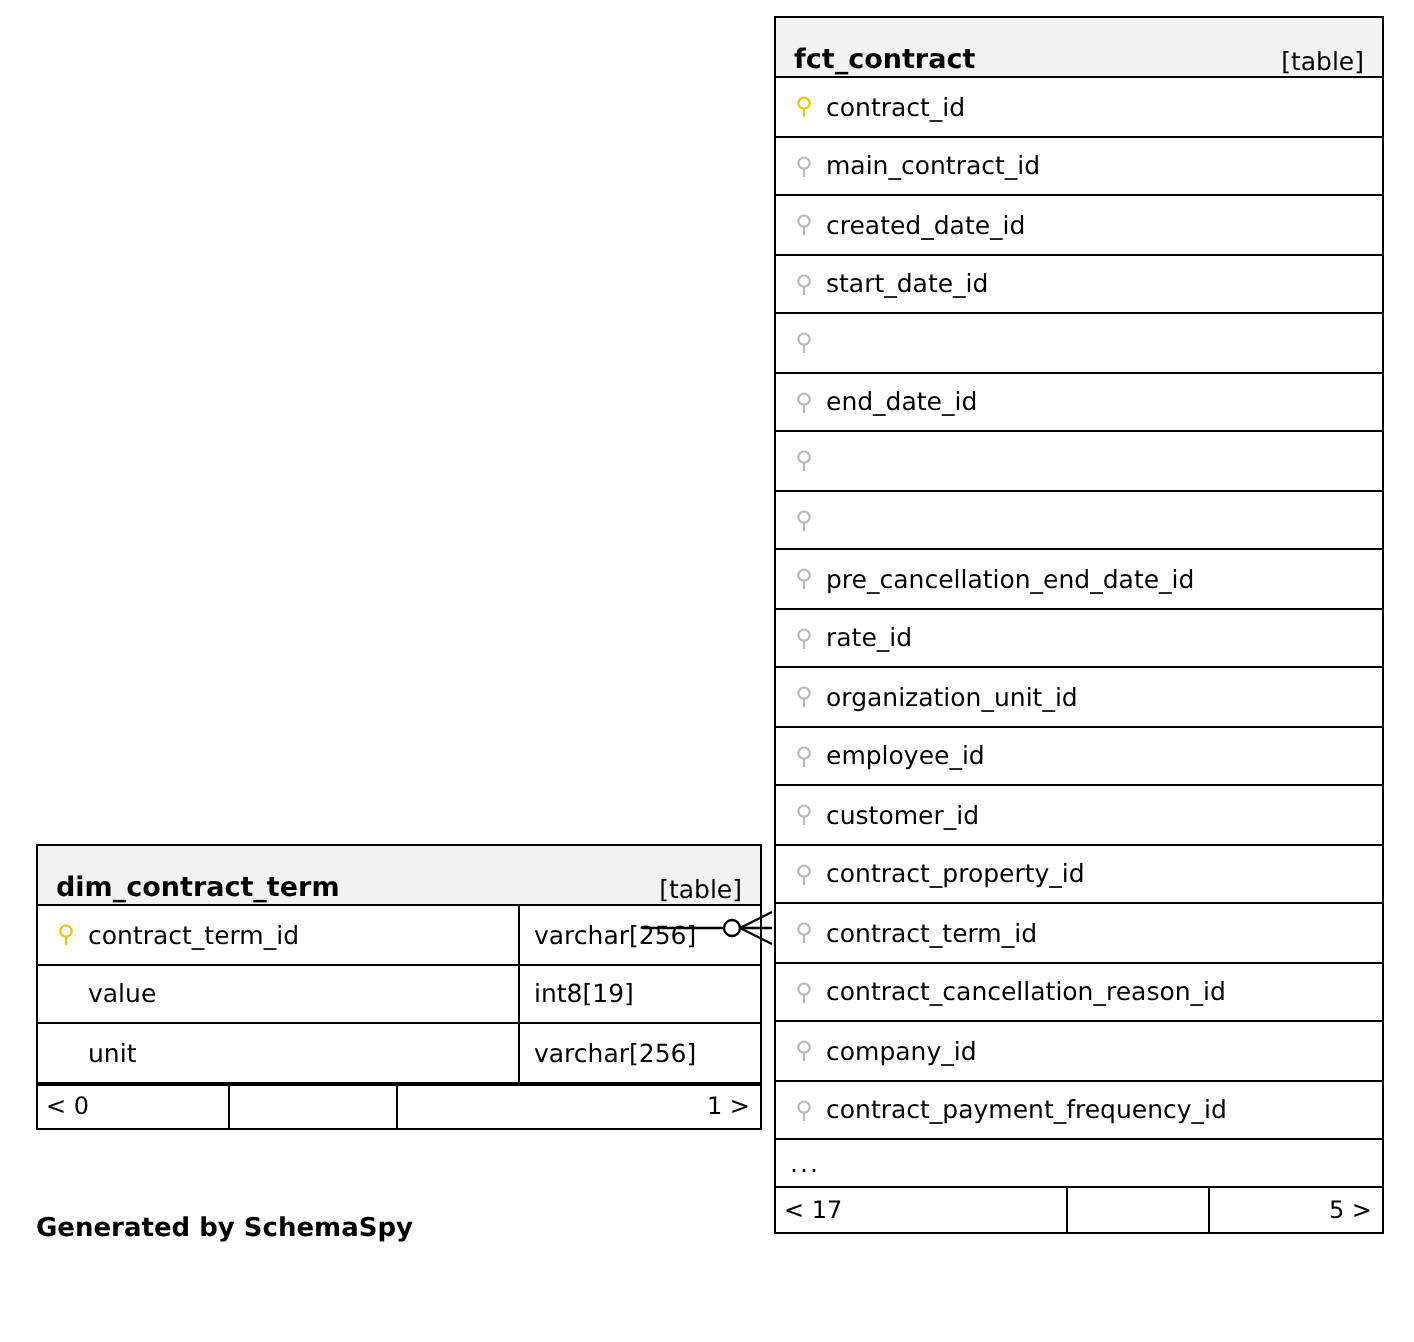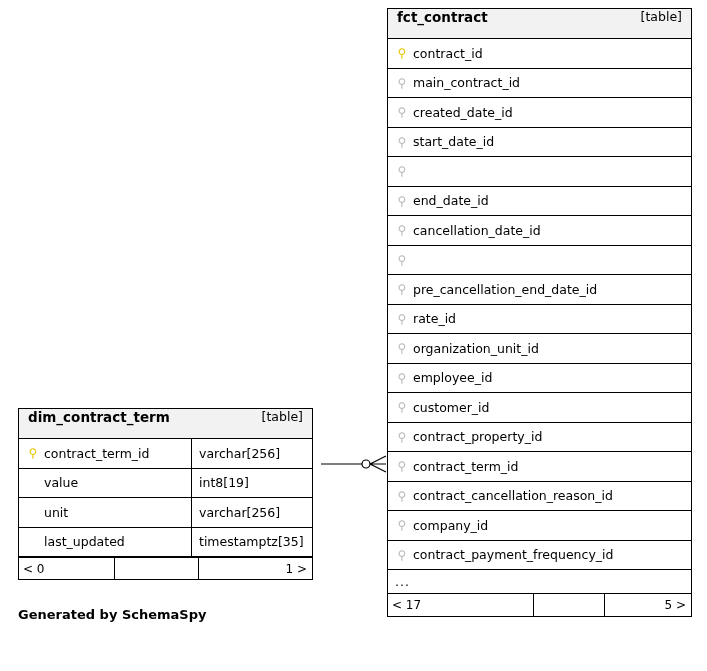--- a/index.html
+++ b/index.html
@@ -26,21 +26,21 @@
   
   .table-box {
     position: absolute;
     border: 1px solid #000000;
     background: #ffffff;
     box-sizing: border-box;
   }
 
   .table-header {
     display: flex;
-    align-items: flex-start;
+    align-items: flex-end;
     justify-content: space-between;
     background: #f2f2f2;
     border-bottom: 1px solid #000000;
     box-sizing: border-box;
     padding: 0 9px;
     height: 30px;
     font-size: 13.5px;
     font-weight: bold;
   }
   .table-header .tag {
@@ -130,22 +130,22 @@
   }
 
   
   #fct-contract-table {
     left: 387px;
     top: 8px;
     width: 305px;
   }
   #dim-contract-term-table {
     left: 18px;
-    top: 408px;
-    width: 295px;
+    top: 422px;
+    width: 363px;
   }
   #dim-contract-term-table .cell-type { width: 121px; }
   #dim-contract-term-table .footer-left { width: 95px; }
   #dim-contract-term-table .footer-mid { width: 85px; }
 
   #fct-contract-table .footer-left { width: 145px; text-align: center; }
   #fct-contract-table .footer-mid { width: 72px; }
 
   
   .connector-svg {
@@ -207,21 +207,20 @@
     </div>
     <div class="row">
       <div class="cell-name">
         <span class="key-icon plain">⚲</span>
         <span>end_date_id</span>
       </div>
     </div>
     <div class="row">
       <div class="cell-name">
         <span class="key-icon plain">⚲</span>
-        <span>cancellation_date_id</span>
       </div>
     </div>
     <div class="row">
       <div class="cell-name">
         <span class="key-icon plain">⚲</span>
       </div>
     </div>
     <div class="row">
       <div class="cell-name">
         <span class="key-icon plain">⚲</span>
@@ -311,27 +310,20 @@
         <span>value</span>
       </div>
       <div class="cell-type">int8[19]</div>
     </div>
     <div class="row">
       <div class="cell-name">
         <span class="key-icon none">⚲</span>
         <span>unit</span>
       </div>
       <div class="cell-type">varchar[256]</div>
-    </div>
-    <div class="row">
-      <div class="cell-name">
-        <span class="key-icon none">⚲</span>
-        <span>last_updated</span>
-      </div>
-      <div class="cell-type">timestamptz[35]</div>
     </div>
 
     <div class="footer-row" style="border-top:1px solid #000000;">
       <div class="footer-left">&lt; 0</div>
       <div class="footer-mid"></div>
       <div class="footer-right">1 &gt;</div>
     </div>
   </div>
 
   <svg class="connector-svg" viewBox="0 0 707 671">

